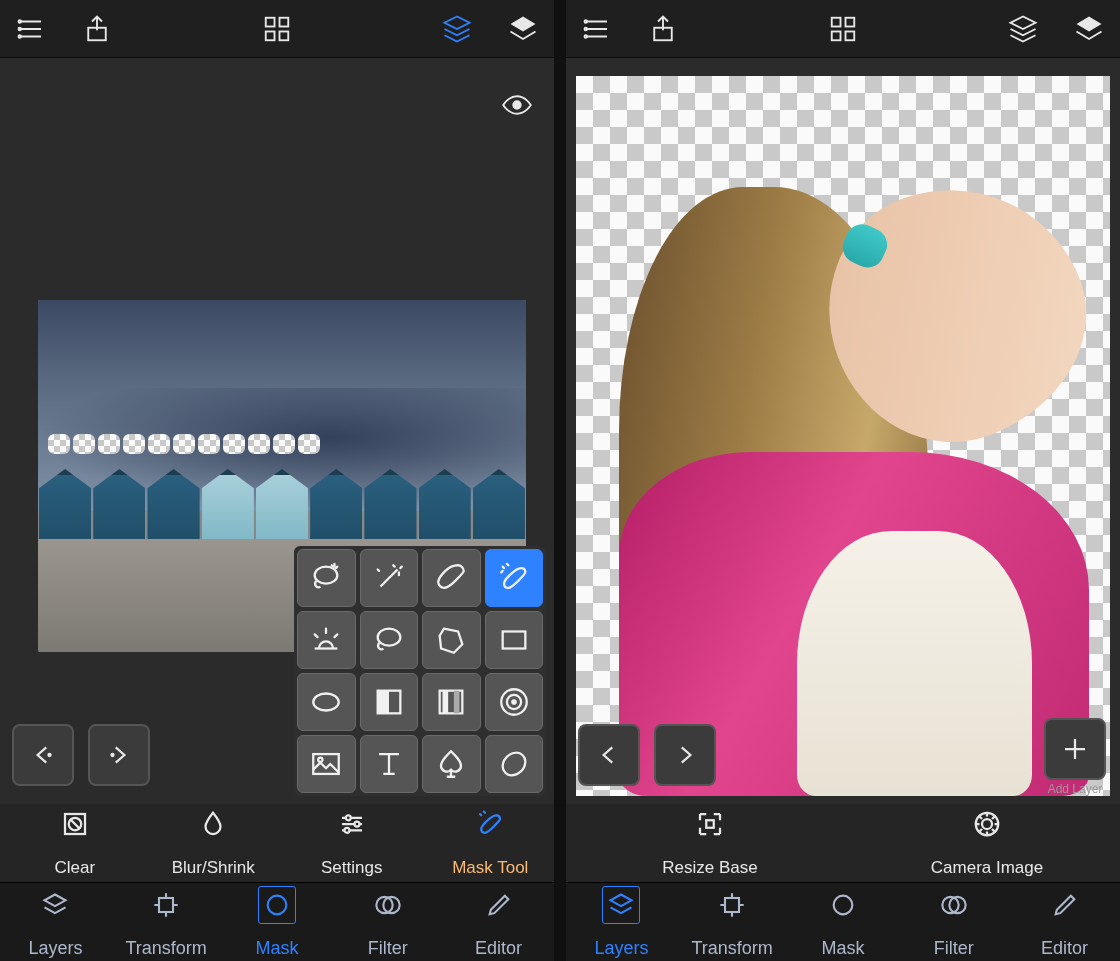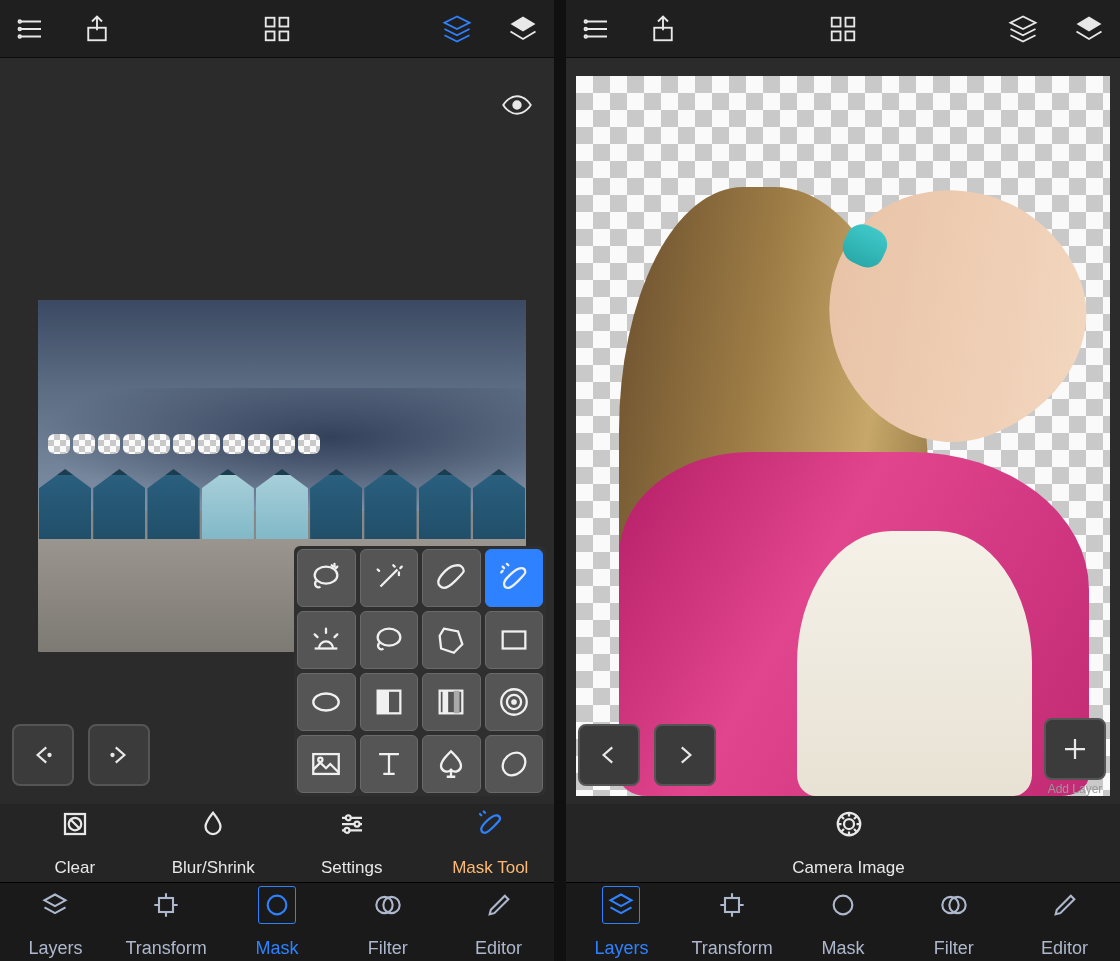--- a/index.html
+++ b/index.html
@@ -437,20 +437,27 @@
               <path d="M12 4v16M4 12h16"></path>
             </svg>
           </div>
         <span class="lbl">Add Layer</span>
       </div>
     </div>
 
     <div class="actions">
       <div class="act">
         <svg viewBox="0 0 24 24">
+            <path d="M4 4h5M4 4v5M20 4h-5M20 4v5M4 20h5M4 20v-5M20 20h-5M20 20v-5"></path>
+            <rect x="9" y="9" width="6" height="6"></rect>
+          </svg>
+        <span>Resize Base</span>
+      </div>
+      <div class="act">
+        <svg viewBox="0 0 24 24">
             <circle cx="12" cy="12" r="9"></circle>
             <circle cx="12" cy="12" r="4"></circle>
             <path d="M12 3v3M12 18v3M3 12h3M18 12h3M6 6l2 2M16 16l2 2M18 6l-2 2M8 16l-2 2"></path>
           </svg>
         <span>Camera Image</span>
       </div>
     </div>
 
     <div class="bottomnav">
       <div class="nav active">

